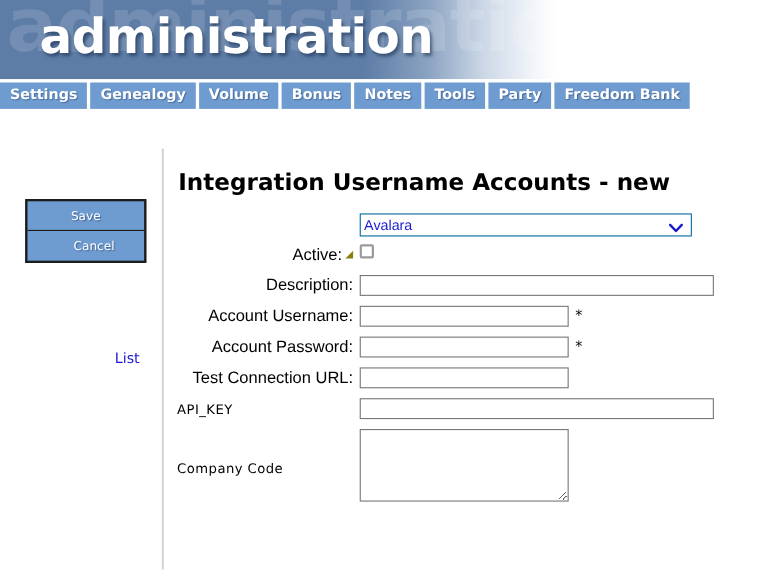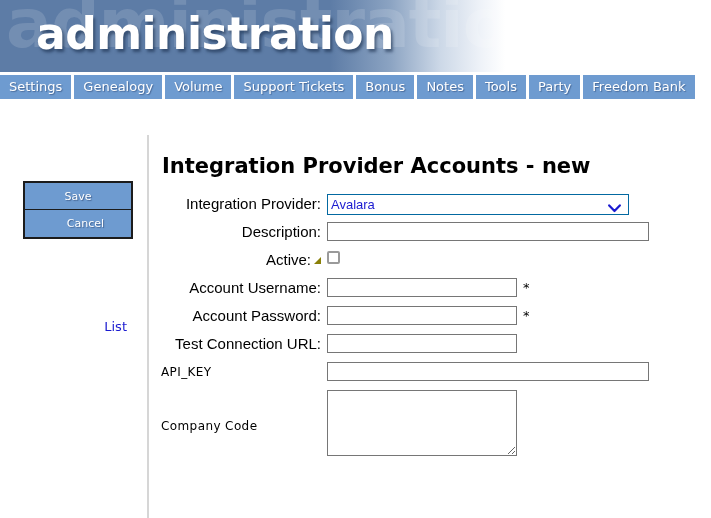--- a/index.html
+++ b/index.html
@@ -70,21 +70,21 @@
     top: 75px;
     width: 711px;
     height: 24px;
     display: flex;
     gap: 3px;
   }
   .nav-item {
     background: #6e9bd0;
     color: #ffffff;
     font-size: 13px;
-    font-weight: normal;
+    font-weight: bold;
     line-height: 24px;
     height: 24px;
     padding: 0 9px;
     white-space: nowrap;
     text-shadow: 1px 1px 1px rgba(30,50,90,0.45);
     font-family: "DejaVu Sans", sans-serif;
     cursor: pointer;
   }
 
   
@@ -297,72 +297,70 @@
 <div class="banner">
   <div class="banner-bg"></div>
   <div class="banner-watermark">administration</div>
   <div class="banner-title">administration</div>
 </div>
 
 <nav class="navbar">
   <div class="nav-item">Settings</div>
   <div class="nav-item">Genealogy</div>
   <div class="nav-item">Volume</div>
-  <div class="nav-item">Support Tickets</div>
   <div class="nav-item">Bonus</div>
   <div class="nav-item">Notes</div>
   <div class="nav-item">Tools</div>
   <div class="nav-item">Party</div>
   <div class="nav-item">Freedom Bank</div>
 </nav>
 
 <div class="page-body">
 
   <div class="divider"></div>
 
   <aside class="sidebar">
     <div class="btn-stack">
       <button class="btn">Save</button>
       <button class="btn">Cancel</button>
     </div>
     <div class="list-link">List</div>
   </aside>
 
   <main class="content">
-    <h1 class="page-title">Integration Provider Accounts - new</h1>
+    <h1 class="page-title">Integration Username Accounts - new</h1>
 
     <div class="form">
 
       <div class="row">
-        <div class="lbl">Integration Provider:</div>
         <div class="fieldwrap">
           <span class="selwrap">
             <select class="sel">
               <option>Avalara</option>
             </select>
             <span class="sel-chevron">
               <svg width="13" height="9" viewBox="0 0 13 9" xmlns="http://www.w3.org/2000/svg">
                 <path d="M1.2 1.4 L6.5 7 L11.8 1.4" stroke="#1a1ad0" stroke-width="2.2" fill="none" stroke-linecap="round" stroke-linejoin="round"></path>
               </svg>
             </span>
           </span>
         </div>
       </div>
 
       <div class="row">
+        <div class="lbl"><span>Active:</span><span class="help-tri"></span></div>
+        <div class="fieldwrap">
+          <input class="cb" type="checkbox" style="">
+        </div>
+      </div>
+
+      <div class="row">
         <div class="lbl">Description:</div>
         <div class="fieldwrap">
           <input class="txt w-long" type="text" value="" style="">
-        </div>
-      </div>
-
-      <div class="row">
-        <div class="lbl"><span>Active:</span><span class="help-tri"></span></div>
-        <div class="fieldwrap">
-          <input class="cb" type="checkbox" style="">
         </div>
       </div>
 
       <div class="row">
         <div class="lbl">Account Username:</div>
         <div class="fieldwrap">
           <input class="txt w-mid" type="text" value="" style="">
           <span class="req">*</span>
         </div>
       </div>

